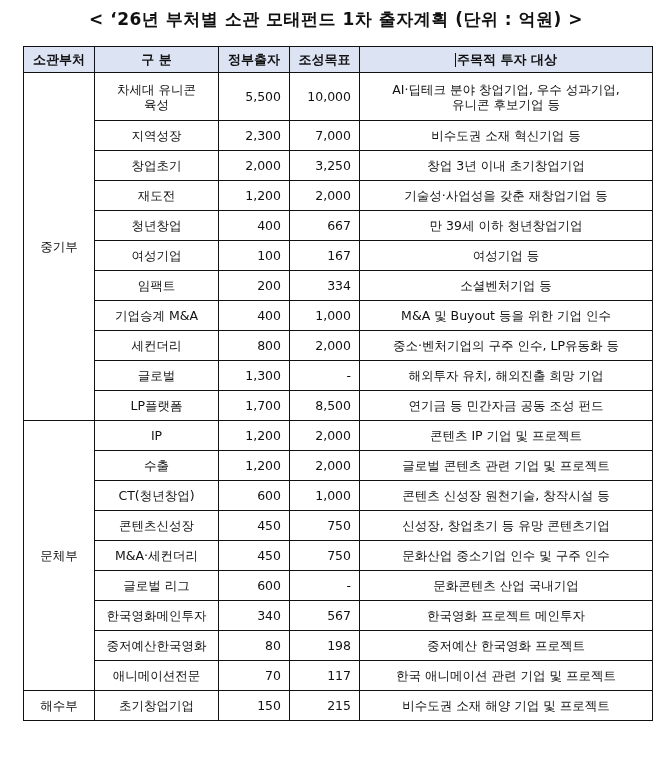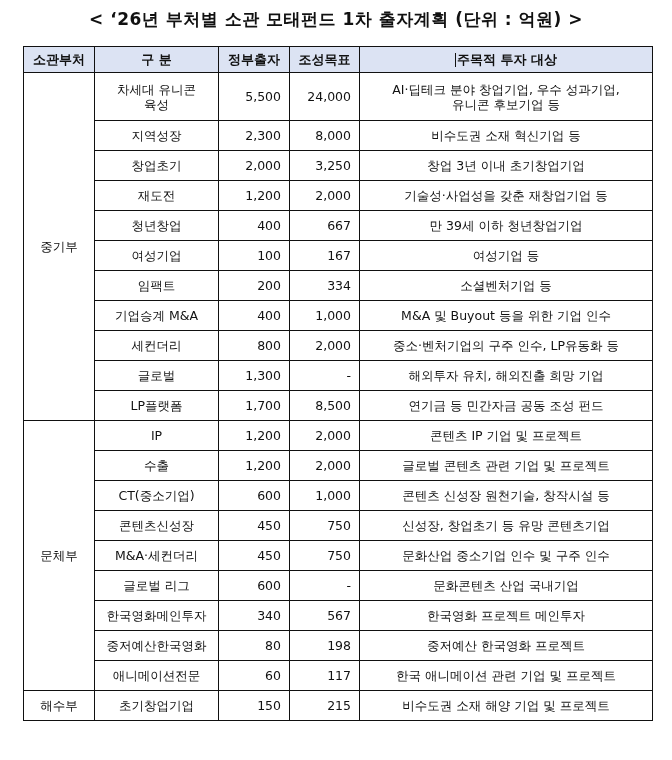--- a/index.html
+++ b/index.html
@@ -44,30 +44,30 @@
     </tr>
   </thead>
   <tbody id="tbody">
       <tr>
         <td class="dept" rowspan="11">중기부</td>
         <td class="cat tall wrap">
           <div>차세대 유니콘</div>
           <div>육성</div>
         </td>
         <td class="num">5,500</td>
-        <td class="num">24,000</td>
+        <td class="num">10,000</td>
         <td class="desc wrap">
           <div>AI·딥테크 분야 창업기업, 우수 성과기업,</div>
           <div>유니콘 후보기업 등</div>
         </td>
       </tr>
       <tr>
         <td class="cat">지역성장</td>
         <td class="num">2,300</td>
-        <td class="num">8,000</td>
+        <td class="num">7,000</td>
         <td class="desc">비수도권 소재 혁신기업 등</td>
       </tr>
       <tr>
         <td class="cat">창업초기</td>
         <td class="num">2,000</td>
         <td class="num">3,250</td>
         <td class="desc">창업 3년 이내 초기창업기업</td>
       </tr>
       <tr>
         <td class="cat">재도전</td>
@@ -124,21 +124,21 @@
         <td class="num">2,000</td>
         <td class="desc">콘텐츠 IP 기업 및 프로젝트</td>
       </tr>
       <tr>
         <td class="cat">수출</td>
         <td class="num">1,200</td>
         <td class="num">2,000</td>
         <td class="desc">글로벌 콘텐츠 관련 기업 및 프로젝트</td>
       </tr>
       <tr>
-        <td class="cat">CT(중소기업)</td>
+        <td class="cat">CT(청년창업)</td>
         <td class="num">600</td>
         <td class="num">1,000</td>
         <td class="desc">콘텐츠 신성장 원천기술, 창작시설 등</td>
       </tr>
       <tr>
         <td class="cat">콘텐츠신성장</td>
         <td class="num">450</td>
         <td class="num">750</td>
         <td class="desc">신성장, 창업초기 등 유망 콘텐츠기업</td>
       </tr>
@@ -161,21 +161,21 @@
         <td class="desc">한국영화 프로젝트 메인투자</td>
       </tr>
       <tr>
         <td class="cat">중저예산한국영화</td>
         <td class="num">80</td>
         <td class="num">198</td>
         <td class="desc">중저예산 한국영화 프로젝트</td>
       </tr>
       <tr>
         <td class="cat">애니메이션전문</td>
-        <td class="num">60</td>
+        <td class="num">70</td>
         <td class="num">117</td>
         <td class="desc">한국 애니메이션 관련 기업 및 프로젝트</td>
       </tr>
       <tr>
         <td class="dept" rowspan="1">해수부</td>
         <td class="cat">초기창업기업</td>
         <td class="num">150</td>
         <td class="num">215</td>
         <td class="desc">비수도권 소재 해양 기업 및 프로젝트</td>
       </tr>

